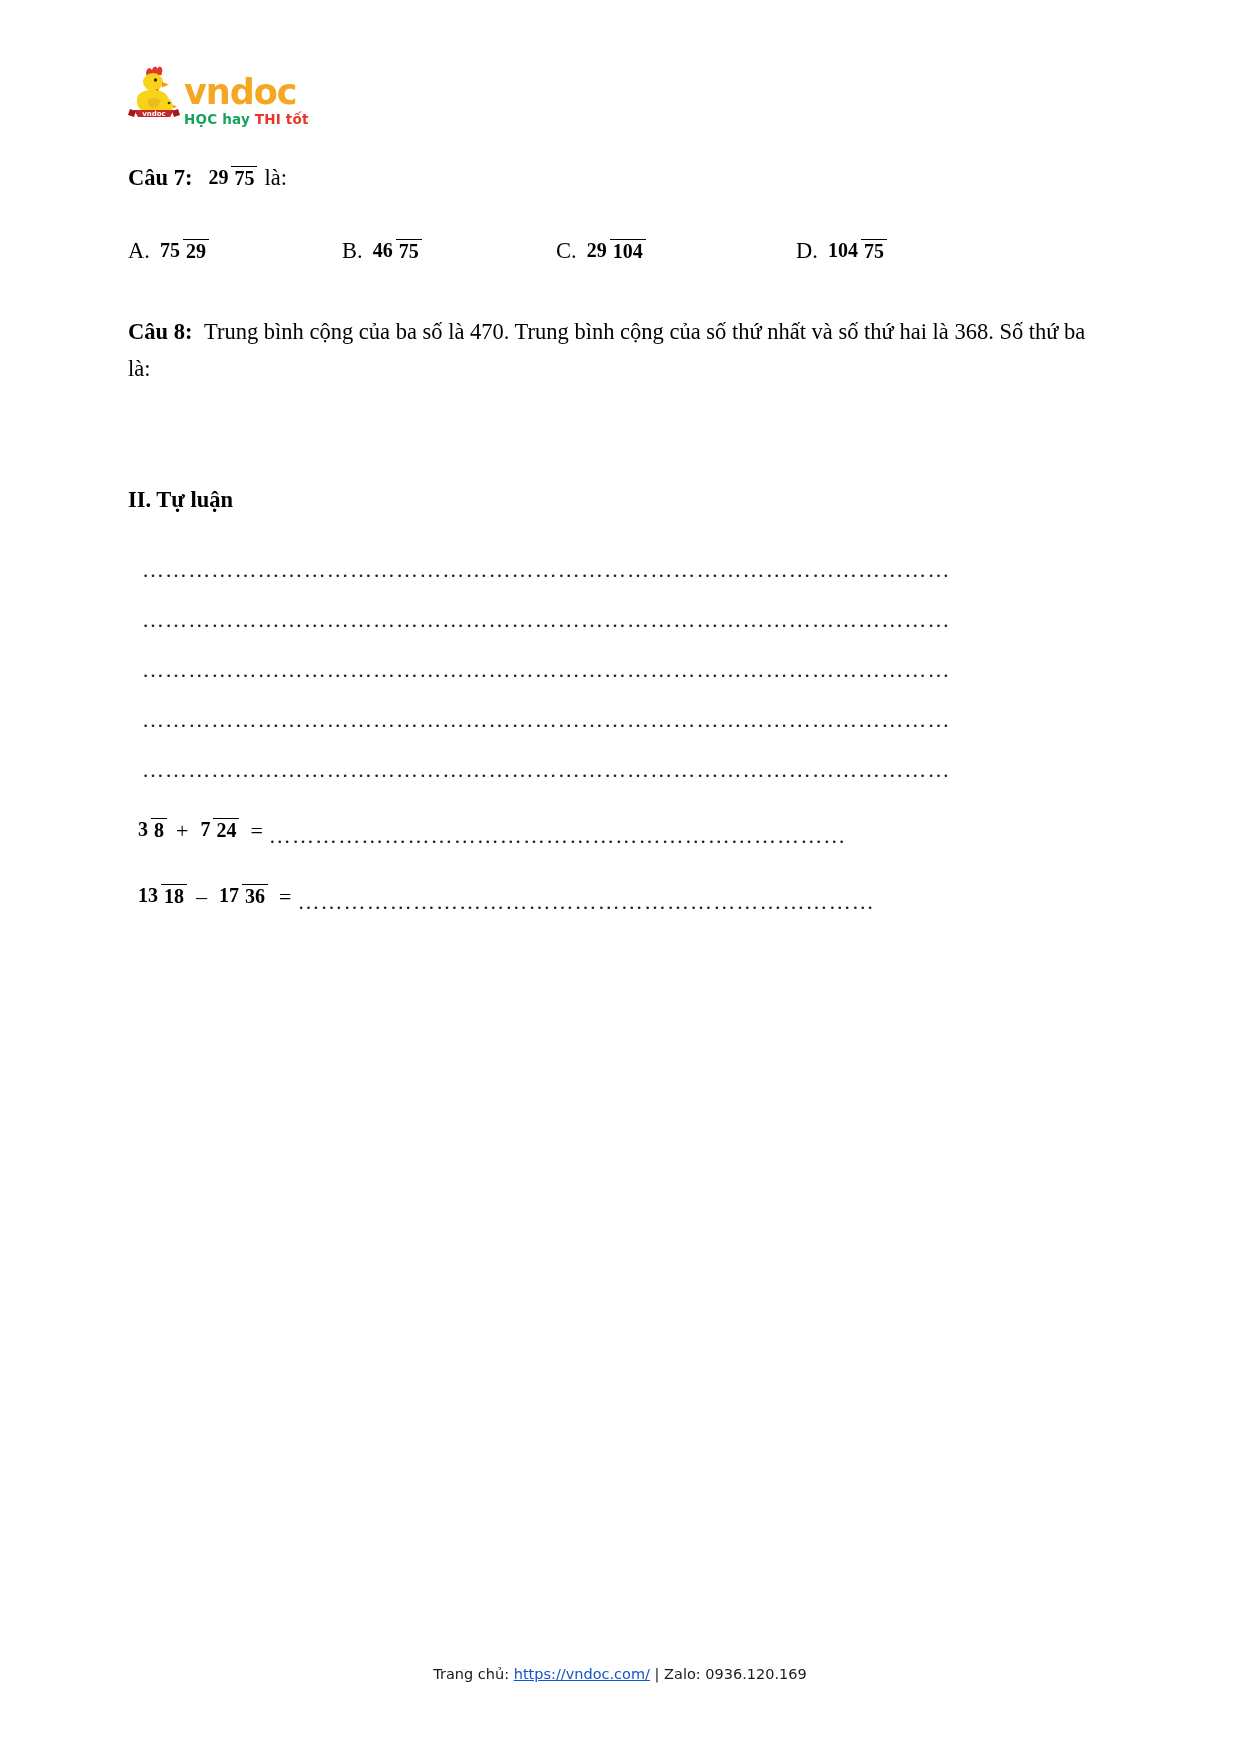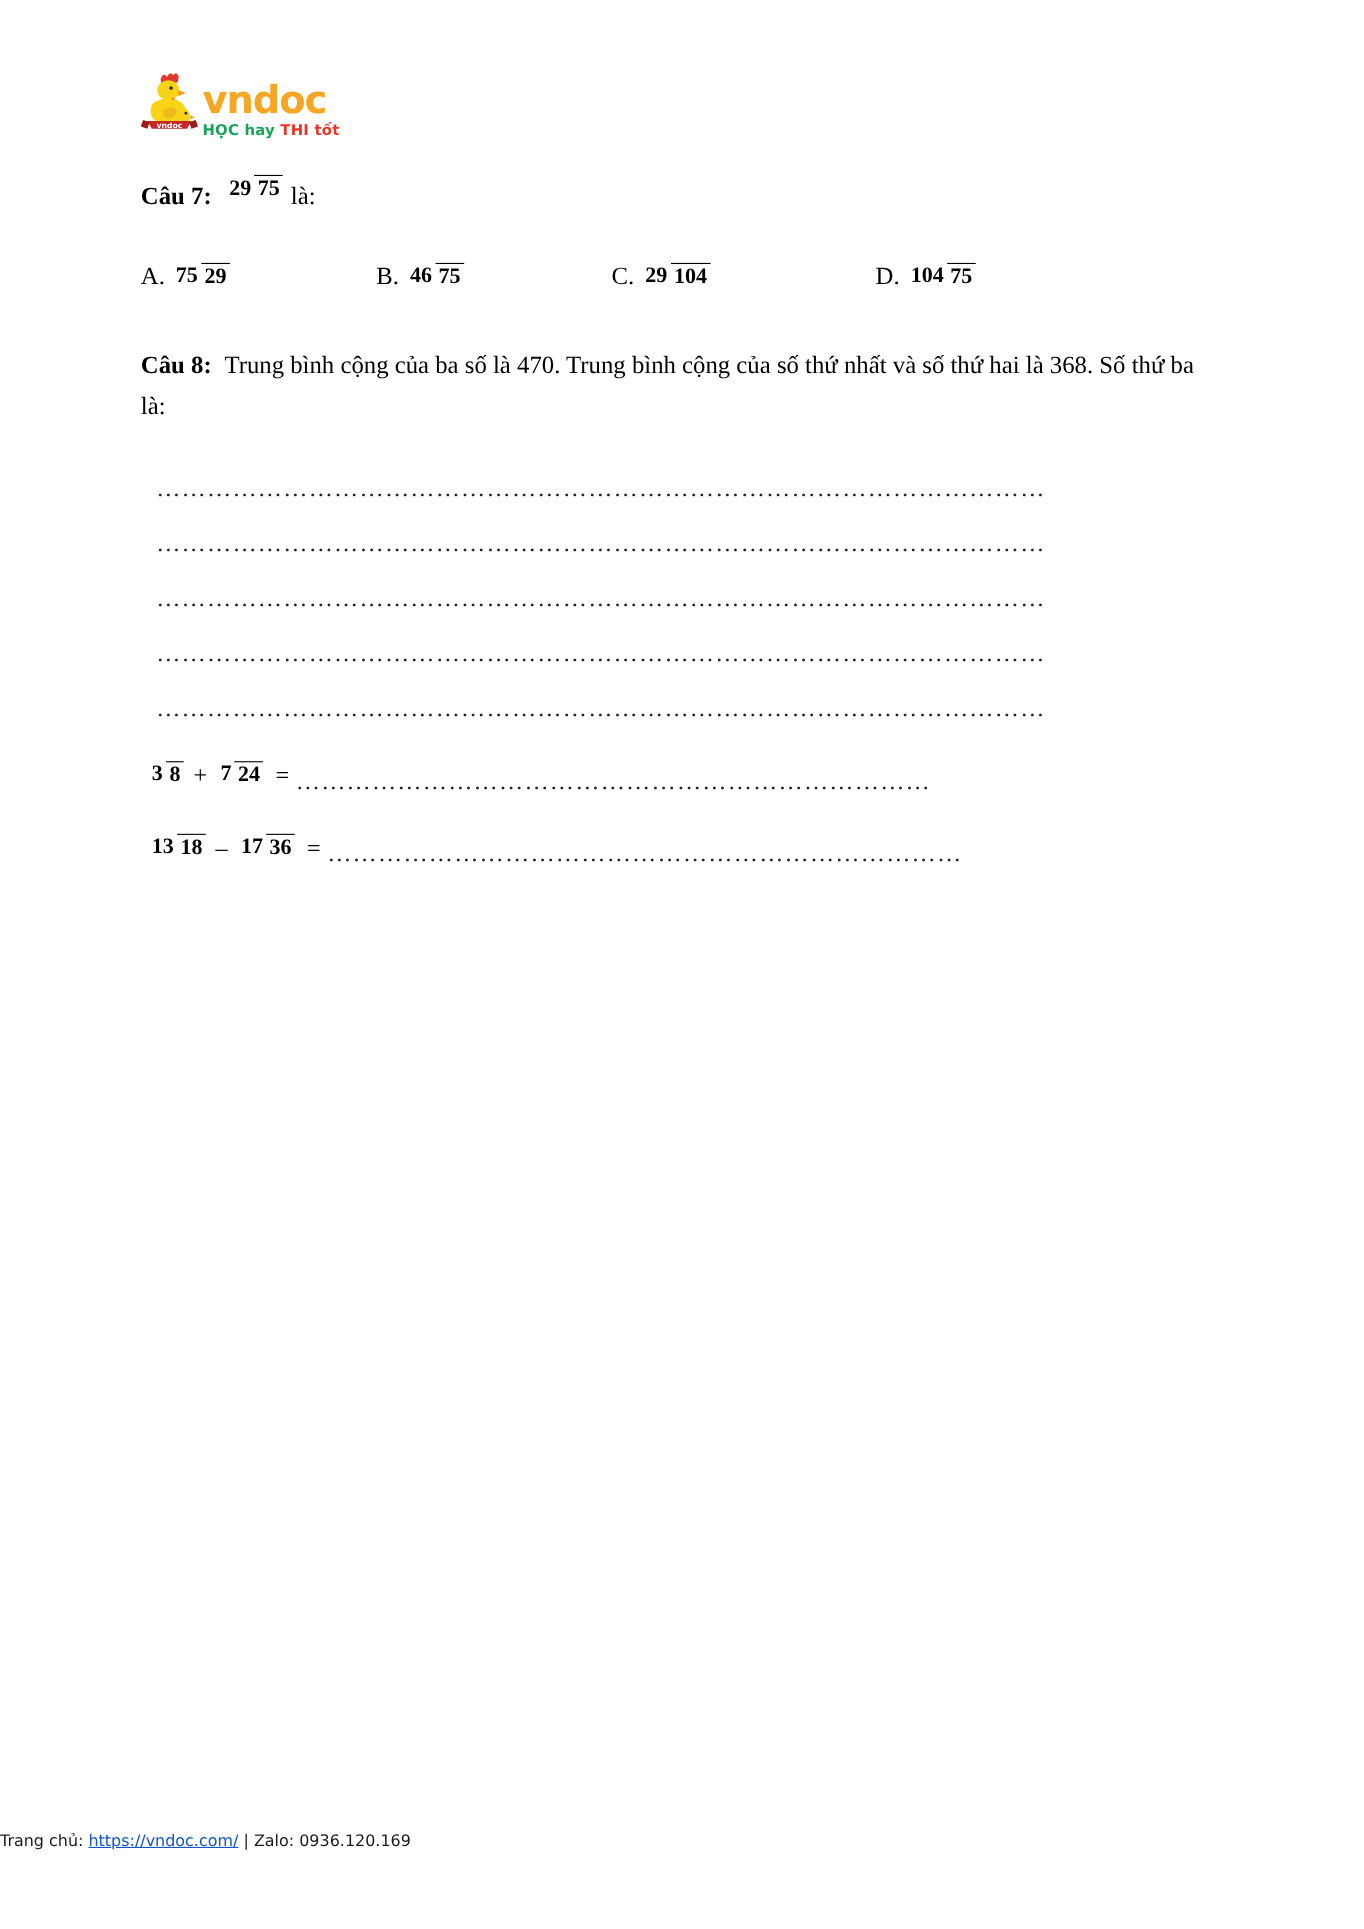--- a/index.html
+++ b/index.html
@@ -55,21 +55,21 @@
   }
   .tag-green { color: #18a558; }
   .tag-red { color: #e8352a; }
 
   
   .q-line {
     font-size: 22.5px;
     line-height: 1.62;
     margin: 0 0 6px 0;
     display: flex;
-    align-items: flex-start;
+    align-items: center;
     flex-wrap: wrap;
   }
   .q-para {
     font-size: 22.5px;
     line-height: 1.62;
     margin: 0;
     text-align: left;
   }
   b, .bold { font-weight: 700; }
 
@@ -163,21 +163,21 @@
     top: 1px;
   }
   .eq { font-size: 22px; margin: 0 6px 0 4px; position: relative; top: 1px; }
 
   
   .footer {
     position: absolute;
     left: 0;
     right: 0;
     bottom: 72px;
-    text-align: left;
+    text-align: center;
     font-family: "DejaVu Sans", sans-serif;
     font-size: 14.5px;
     color: #1a1a1a;
   }
   .footer a {
     color: #1155cc;
     text-decoration: underline;
   }
   .sp { display: inline-block; width: 6px; }
 </style>
@@ -260,20 +260,21 @@
       </span>
     </div>
   </div>
 
   <p class="q-para" style="margin-top:50px;">
     <b>Câu 8:</b>
     <span class="sp"></span><span>Trung bình cộng của ba số là 470. Trung bình cộng của số thứ nhất và số thứ hai là 368. Số thứ ba là:</span>
   </p>
 
 
+  <p class="heading" style="margin-top:100px;">II. Tự luận</p>
 
 
 
   <div class="dots-line" style="margin-top:44px;">……………………………………………………………………………………………</div>
   <div class="dots-line">……………………………………………………………………………………………</div>
   <div class="dots-line">……………………………………………………………………………………………</div>
   <div class="dots-line">……………………………………………………………………………………………</div>
   <div class="dots-line">……………………………………………………………………………………………</div>
 
 

